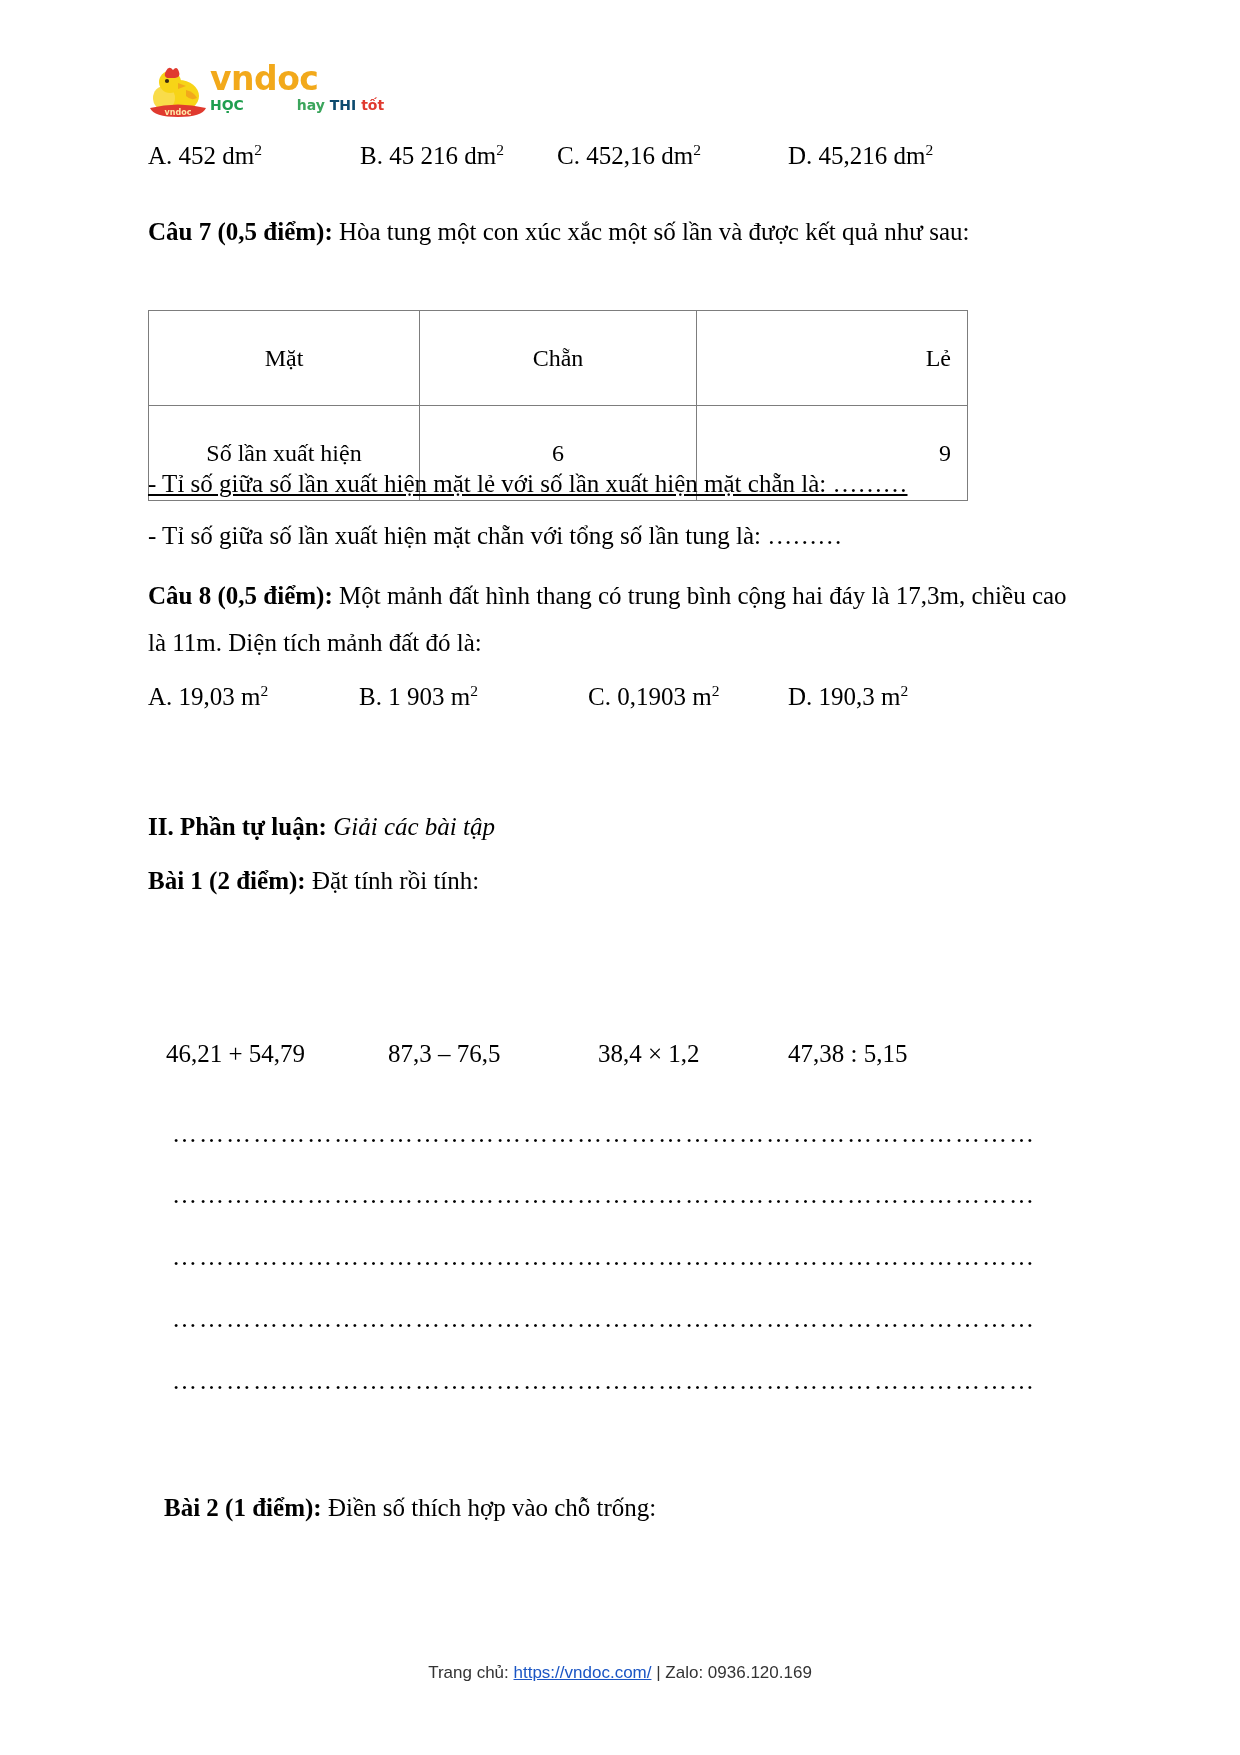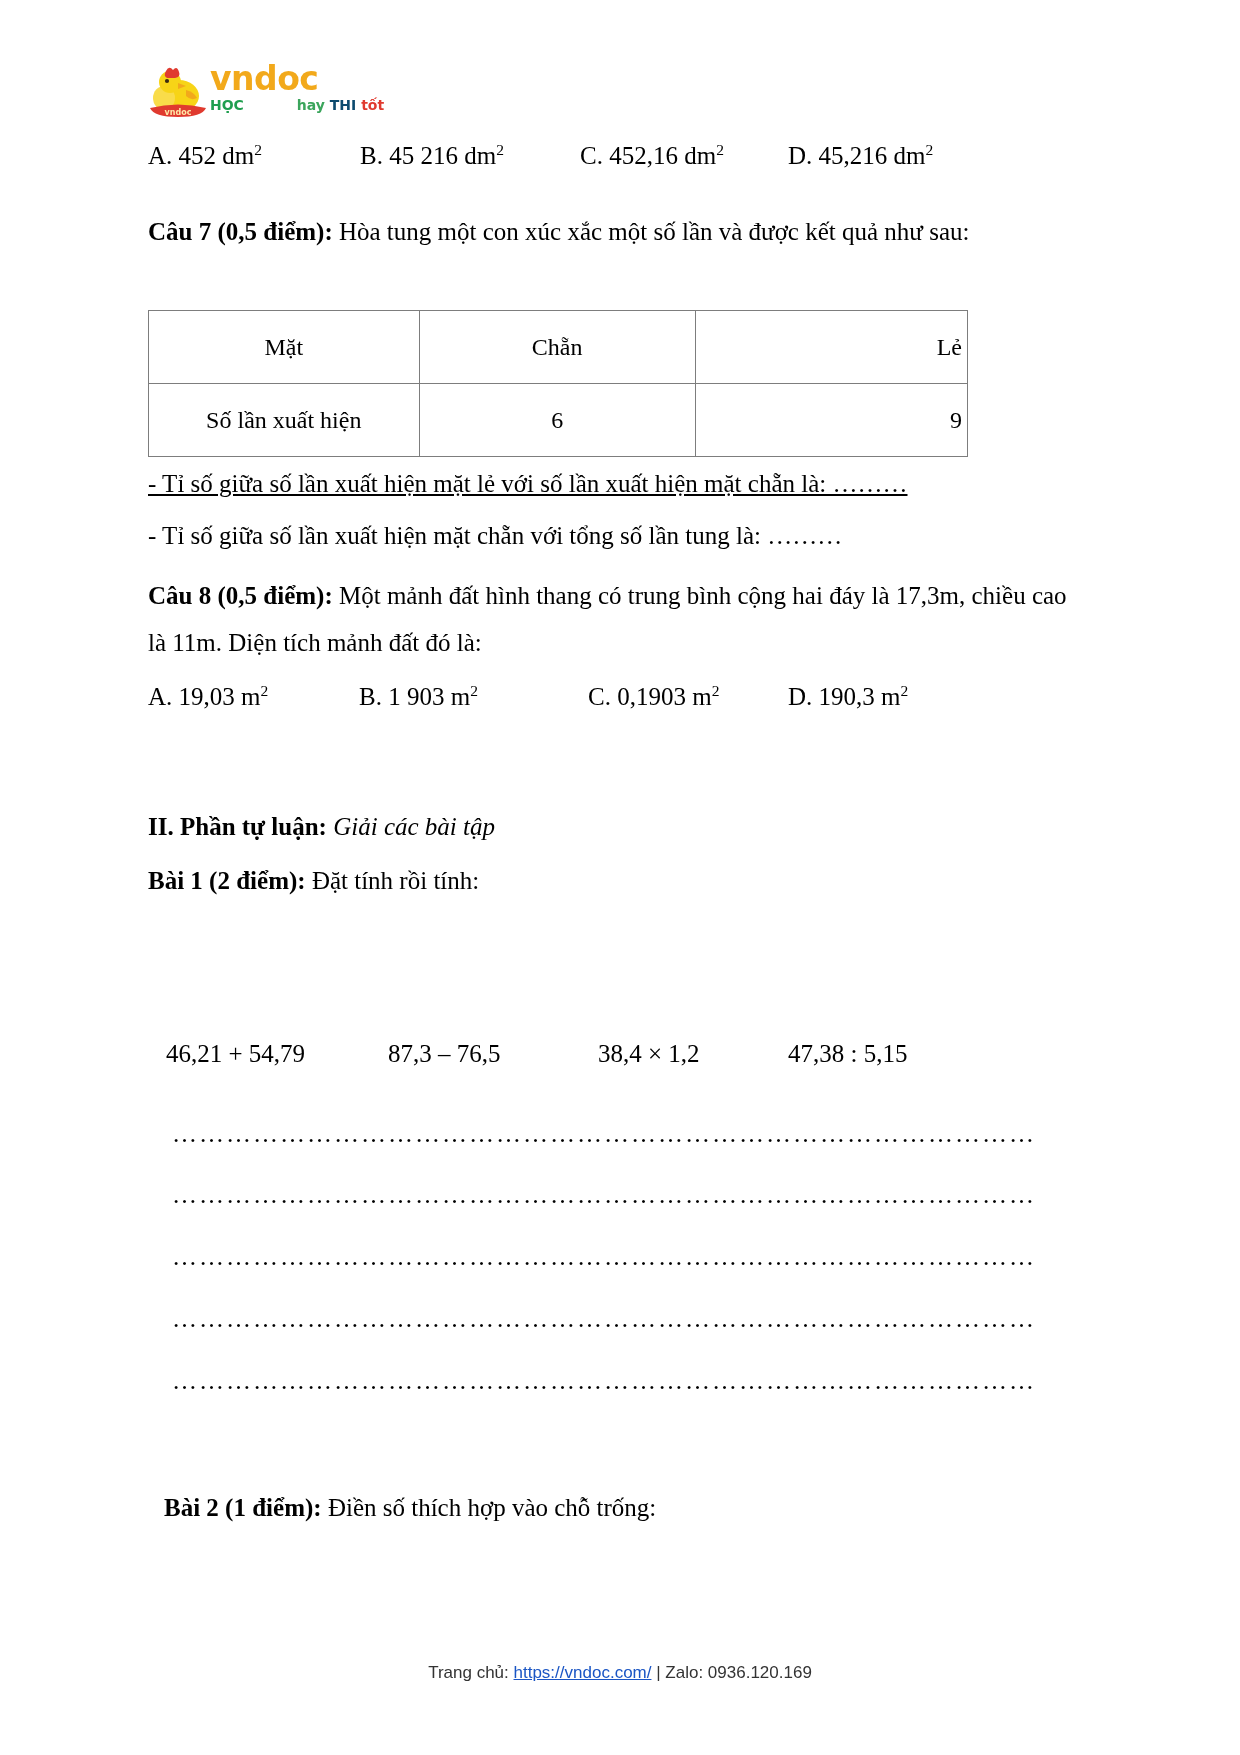--- a/index.html
+++ b/index.html
@@ -105,21 +105,21 @@
     left: 148px;
     top: 310px;
     width: 820px;
     border-collapse: collapse;
     font-size: 24px;
   }
   .dice-table td {
     border: 1px solid #7d7d7d;
     text-align: center;
     height: 62px;
-    padding: 5px;
+    padding: 16px;
     font-weight: normal;
   }
   .dice-table .c1 { width: 300px; }
   .dice-table .c2 { width: 305px; }
   .dice-table .c3 { width: 305px; text-align: right; }
 
   
   .dotline {
     position: absolute;
     left: 172px;
@@ -186,21 +186,21 @@
         <span class="tag-hay">hay</span>
         <span class="tag-thi">THI</span>
         <span class="tag-tot">tốt</span>
       </div>
     </div>
   </div>
 
   <div class="opt-row" style="top:142px;">
     <span class="opt" style="left:0px;"><span>A. 452 dm</span><sup>2</sup></span>
     <span class="opt" style="left:212px;"><span>B. 45 216 dm</span><sup>2</sup></span>
-    <span class="opt" style="left:432px;text-align:center;"><span>C. 452,16 dm</span><sup>2</sup></span>
+    <span class="opt" style="left:409px;text-align:center;"><span>C. 452,16 dm</span><sup>2</sup></span>
     <span class="opt" style="left:640px;"><span>D. 45,216 dm</span><sup>2</sup></span>
   </div>
 
   <div class="para" style="top:208px; width:920px;">
     <b class="lead">Câu 7 (0,5 điểm):</b><span> Hòa tung một con xúc xắc một số lần và được kết quả như sau:</span>
   </div>
 
   <table class="dice-table">
     <tbody>
         <tr>

